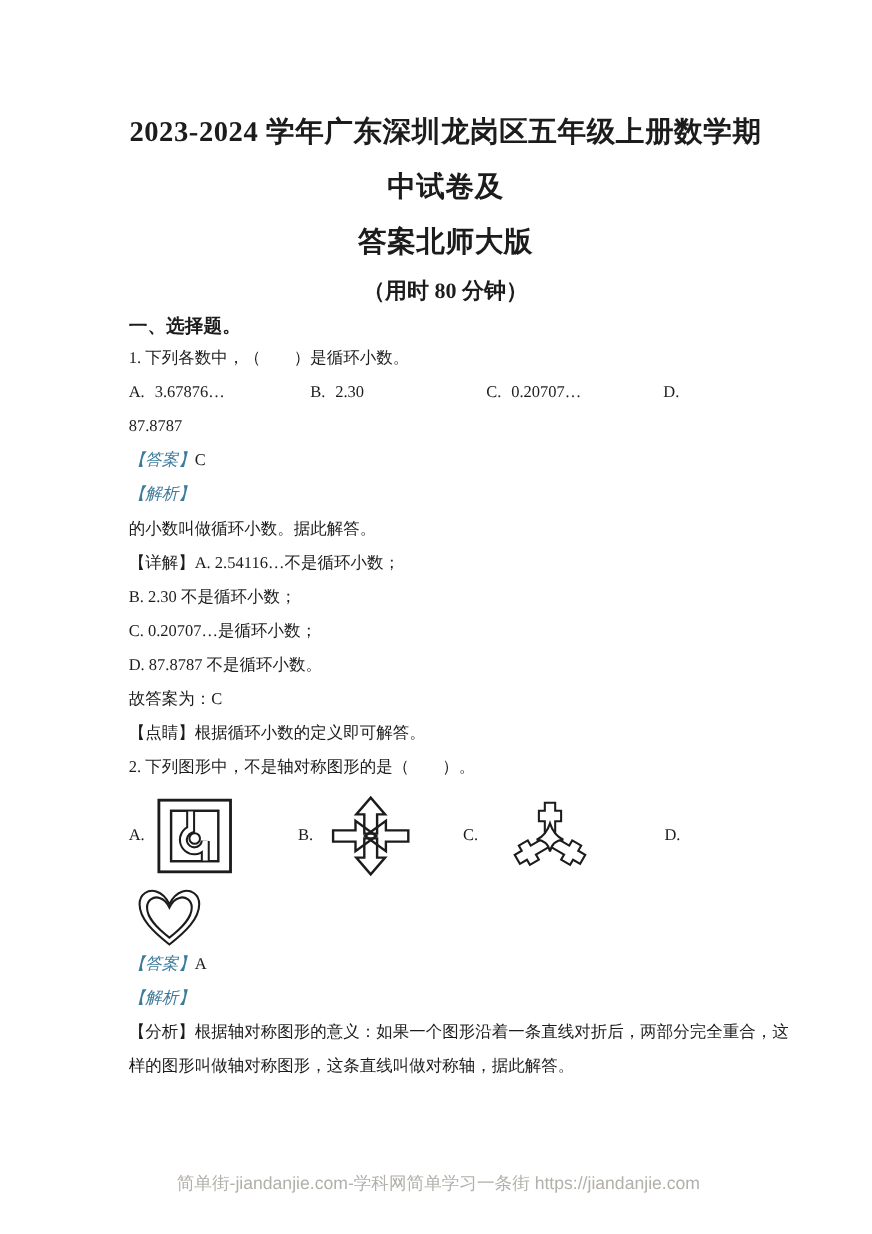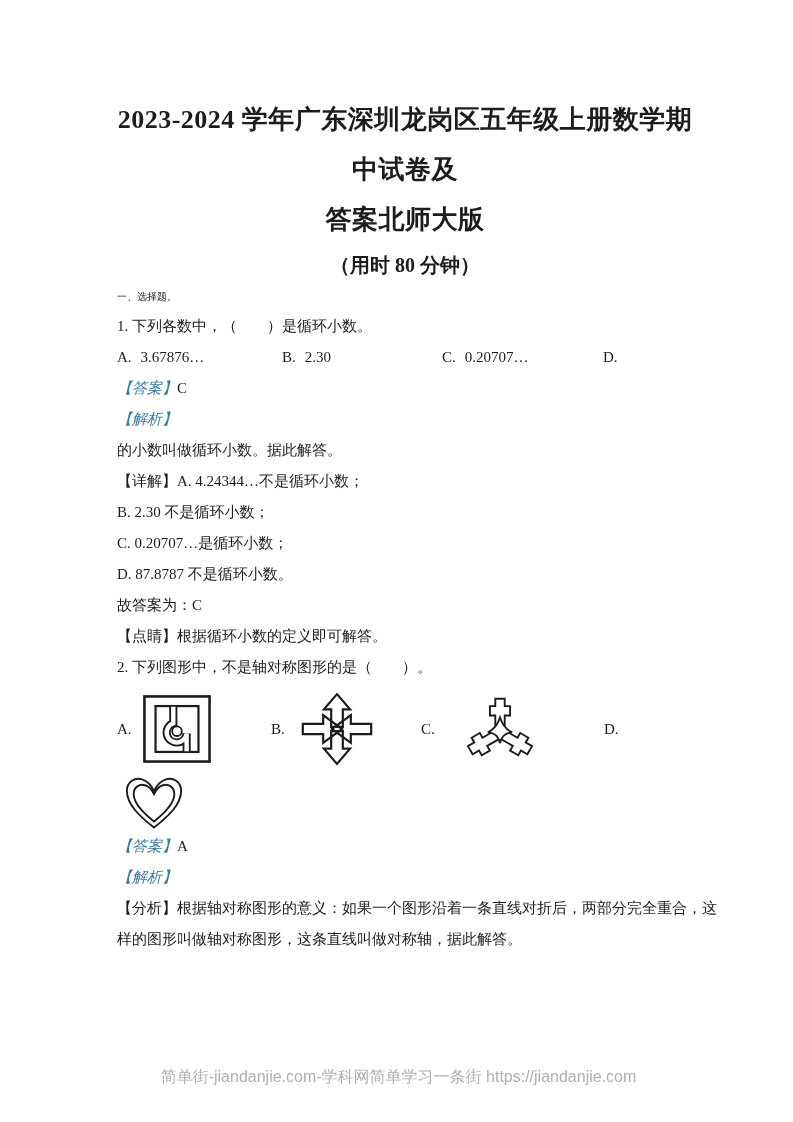--- a/index.html
+++ b/index.html
@@ -13,21 +13,21 @@
     width:793px;height:1122px;position:relative;overflow:hidden;
     background:#ffffff;color:var(--body-text);
     font-family:"Liberation Serif","DejaVu Serif",serif;
   }
   .content{padding:0 100px 0 117px;}
   .title{
     margin:95px 0 0 0;text-align:center;font-size:26px;font-weight:700;
     line-height:50px;letter-spacing:0.5px;
   }
   .duration{margin-top:10px;text-align:center;font-size:20px;font-weight:700;line-height:20px;}
-  .section-heading{margin-top:12px;font-size:10px;font-weight:400;line-height:20px;}
+  .section-heading{margin-top:12px;font-size:17px;font-weight:700;line-height:20px;}
   p.line{margin:0;font-size:15px;line-height:31px;white-space:nowrap;}
   p.first{margin-top:4px;}
   .opts-row{
     display:grid;grid-template-columns:165px 160px 161px 1fr;
     font-size:15px;line-height:31px;
   }
   .opt{white-space:nowrap;}
   .opt .opt-label{margin-right:9px;}
   .blue{color:var(--blue);font-style:italic;}
   .fig-row{
@@ -68,27 +68,28 @@
         <span class="opt-label">B.</span><span>2.30</span>
       </span>
       <span class="opt">
         <span class="opt-label">C.</span><span>0.20707…</span>
       </span>
       <span class="opt">
         <span class="opt-label">D.</span><span></span>
       </span>
     </div>
 
+    <p class="line">87.8787</p>
 
     <p class="line"><span class="blue">【答案】</span><span>C</span></p>
 
     <p class="line"><span class="blue">【解析】</span></p>
 
     <p class="line">的小数叫做循环小数。据此解答。</p>
-    <p class="line">【详解】A. 4.24344…不是循环小数；</p>
+    <p class="line">【详解】A. 2.54116…不是循环小数；</p>
     <p class="line">B. 2.30 不是循环小数；</p>
     <p class="line">C. 0.20707…是循环小数；</p>
     <p class="line">D. 87.8787 不是循环小数。</p>
     <p class="line">故答案为：C</p>
     <p class="line">【点睛】根据循环小数的定义即可解答。</p>
 
     <p class="line">2. 下列图形中，不是轴对称图形的是（　　）。</p>
 
     <div class="fig-row">
       <span class="fig-cell">

